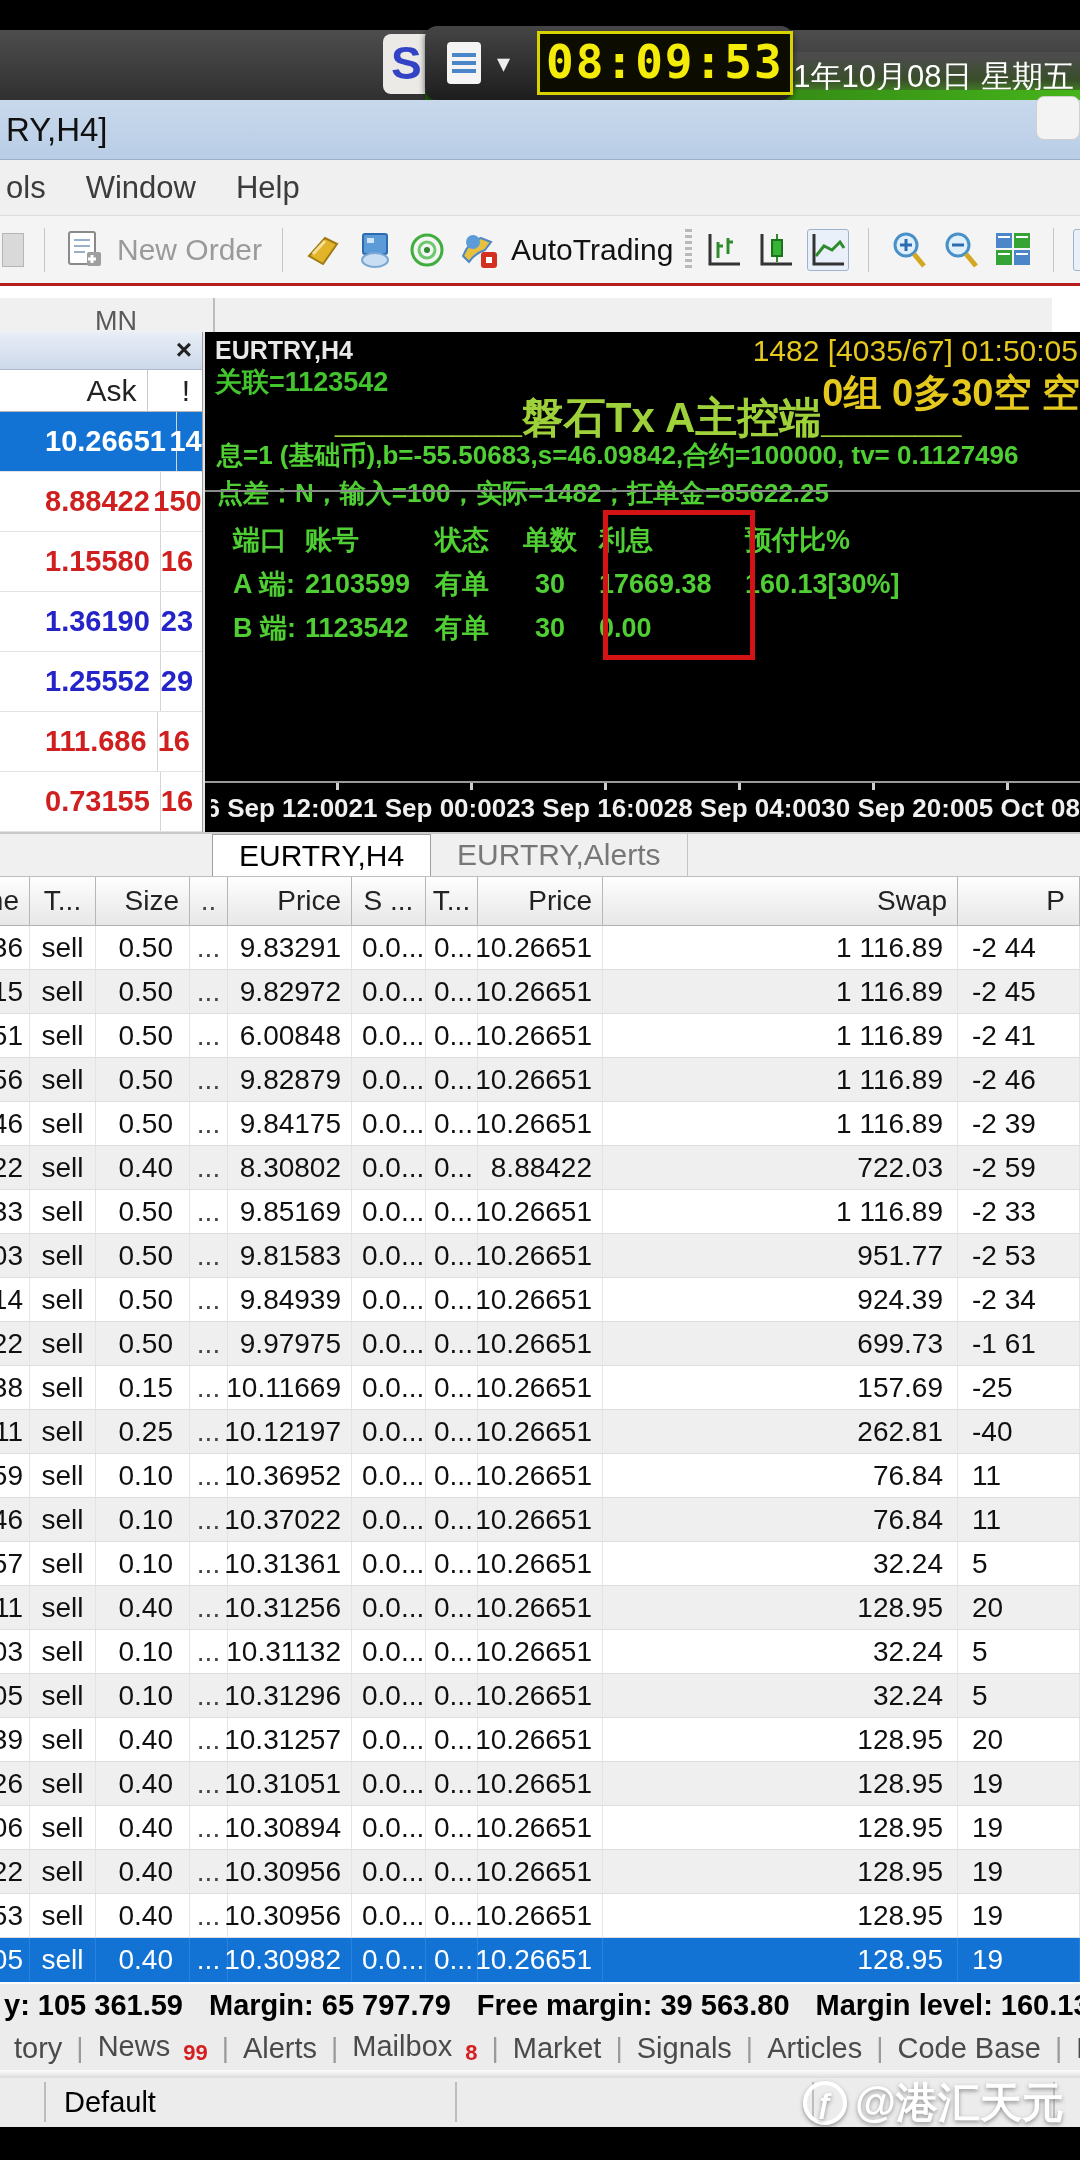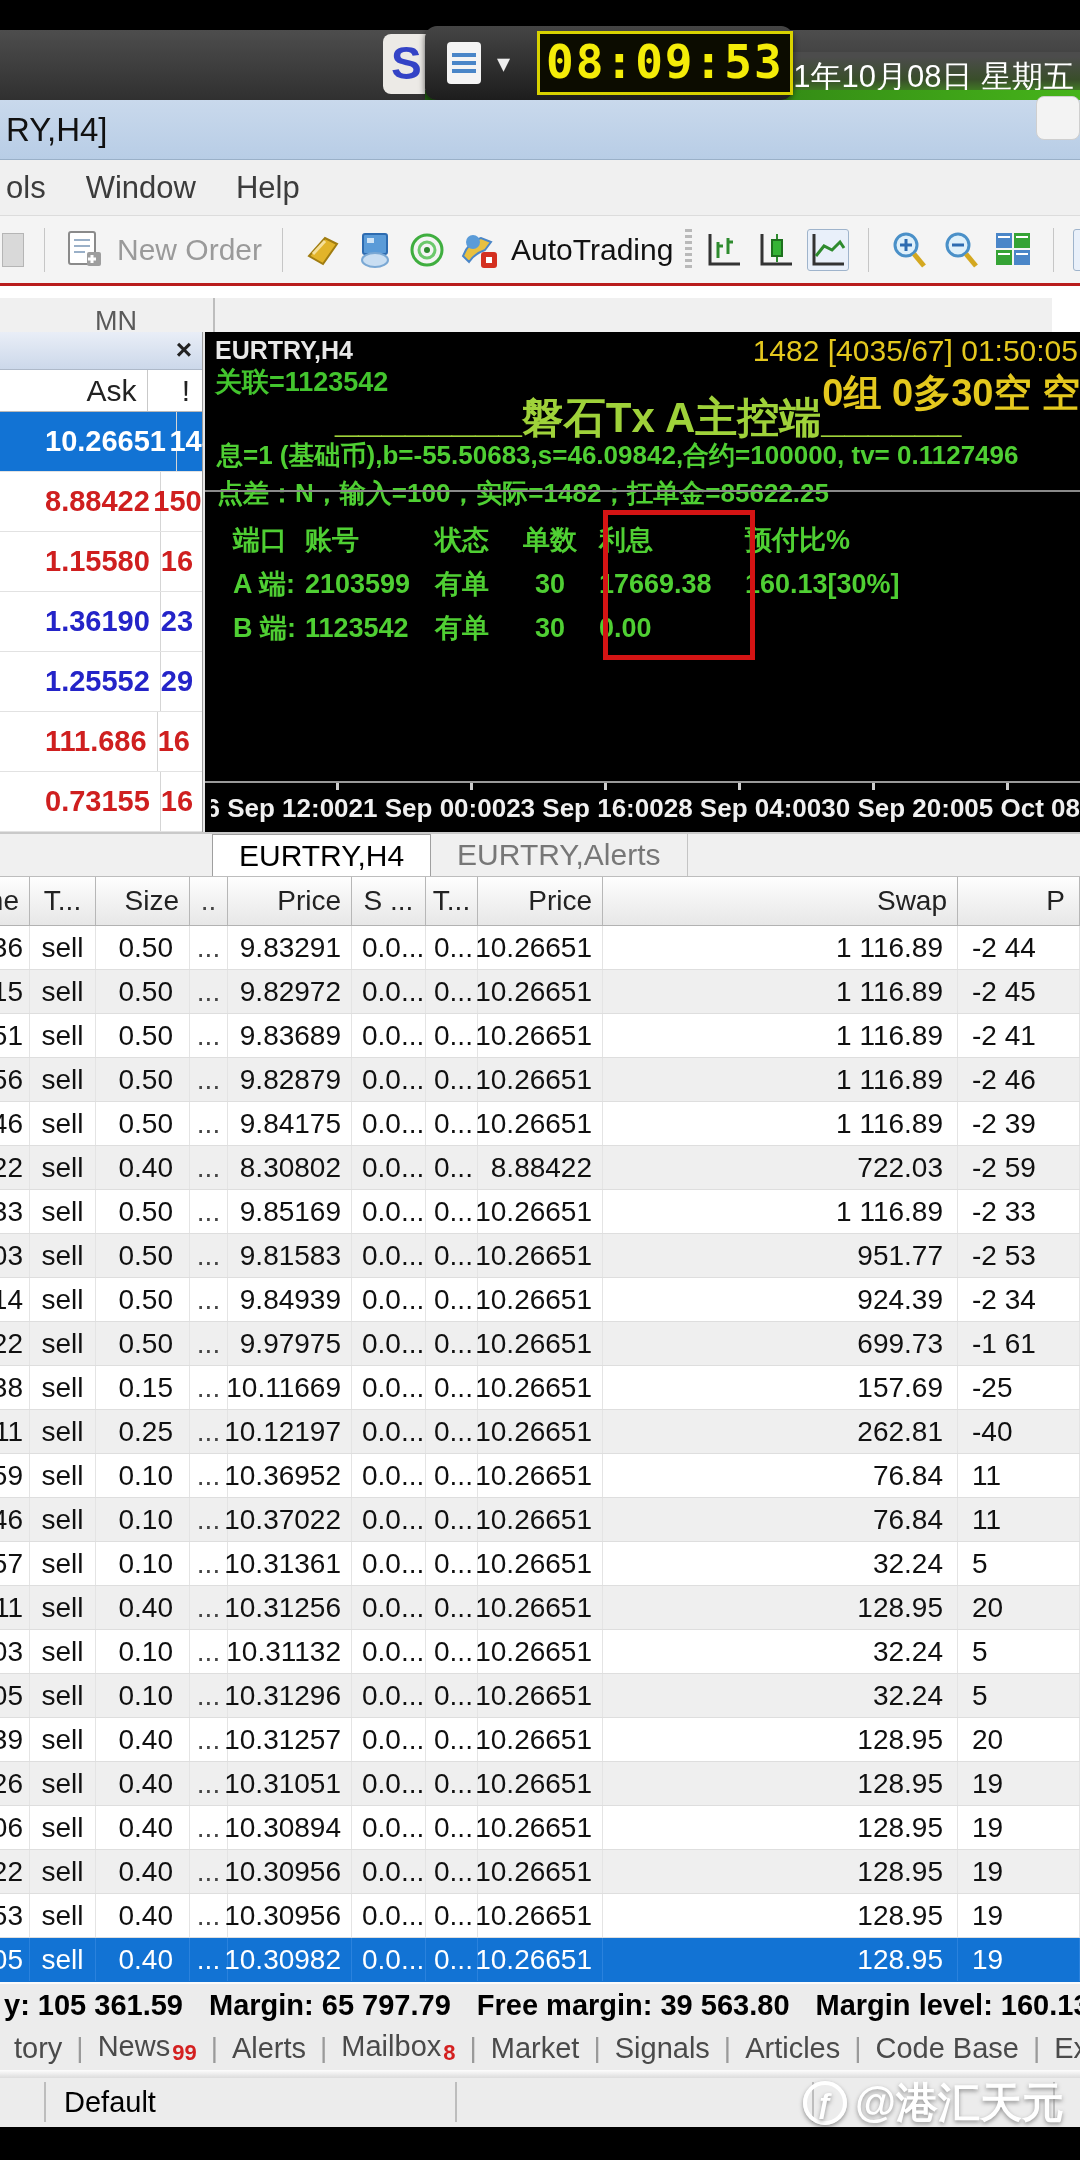--- a/index.html
+++ b/index.html
@@ -140,21 +140,21 @@
   
   .statusbar { left:0; top:1982px; width:1080px; height:44px; background:#ececec;
     border-top:2px solid #fbfbfb; display:flex; align-items:center; gap:26px;
     font-size:29px; font-weight:bold; color:#000; padding-left:4px; white-space:nowrap; overflow:hidden; }
 
   
   .bottom-tabs { left:0; top:2026px; width:1080px; height:44px; background:#ececec;
     display:flex; align-items:center; font-size:29px; color:#4a4a4a;
     white-space:nowrap; overflow:hidden; }
   .btab { padding:0 14px; display:flex; align-items:flex-start; }
-  .btab .badge { color:#d42020; font-size:22px; margin-top:10px; margin-left:2px; font-weight:bold; }
+  .btab .badge { color:#d42020; font-size:22px; margin-top:10px; margin-left:13px; font-weight:bold; }
   .btab-div { color:#9a9a9a; font-size:28px; }
 
   .divider-strip { left:0; top:2070px; width:1080px; height:8px;
     background:linear-gradient(#fdfdfd,#dcdcdc); }
 
   
   .footer { left:0; top:2078px; width:1080px; height:49px; background:#ececec;
     display:flex; align-items:center; position:absolute; }
   .fsep { position:absolute; top:4px; width:2px; height:40px; background:#bdbdbd; }
   .profile { position:absolute; left:64px; font-size:29px; color:#000; }
@@ -408,21 +408,21 @@
         <span class="tc c6">0...</span>
         <span class="tc c7">10.26651</span>
         <span class="tc c8">1 116.89</span>
         <span class="tc c9">-2 45</span>
       </div>
       <div class="trow">
         <span class="tc c0">51</span>
         <span class="tc c1">sell</span>
         <span class="tc c2">0.50</span>
         <span class="tc c3">...</span>
-        <span class="tc c4">9.83689</span>
+        <span class="tc c4">6.00848</span>
         <span class="tc c5">0.0...</span>
         <span class="tc c6">0...</span>
         <span class="tc c7">10.26651</span>
         <span class="tc c8">1 116.89</span>
         <span class="tc c9">-2 41</span>
       </div>
       <div class="trow alt">
         <span class="tc c0">56</span>
         <span class="tc c1">sell</span>
         <span class="tc c2">0.50</span>

